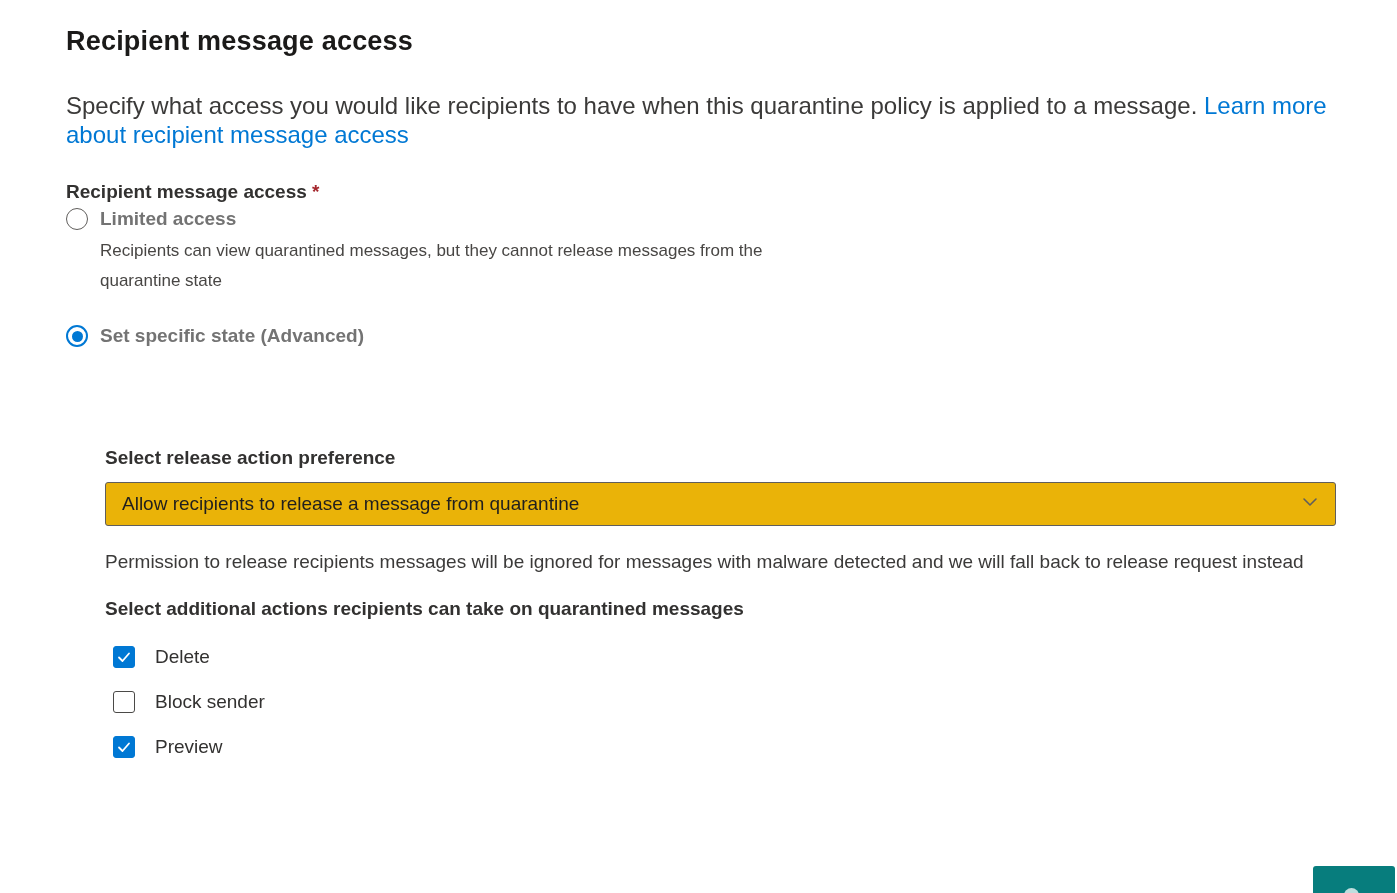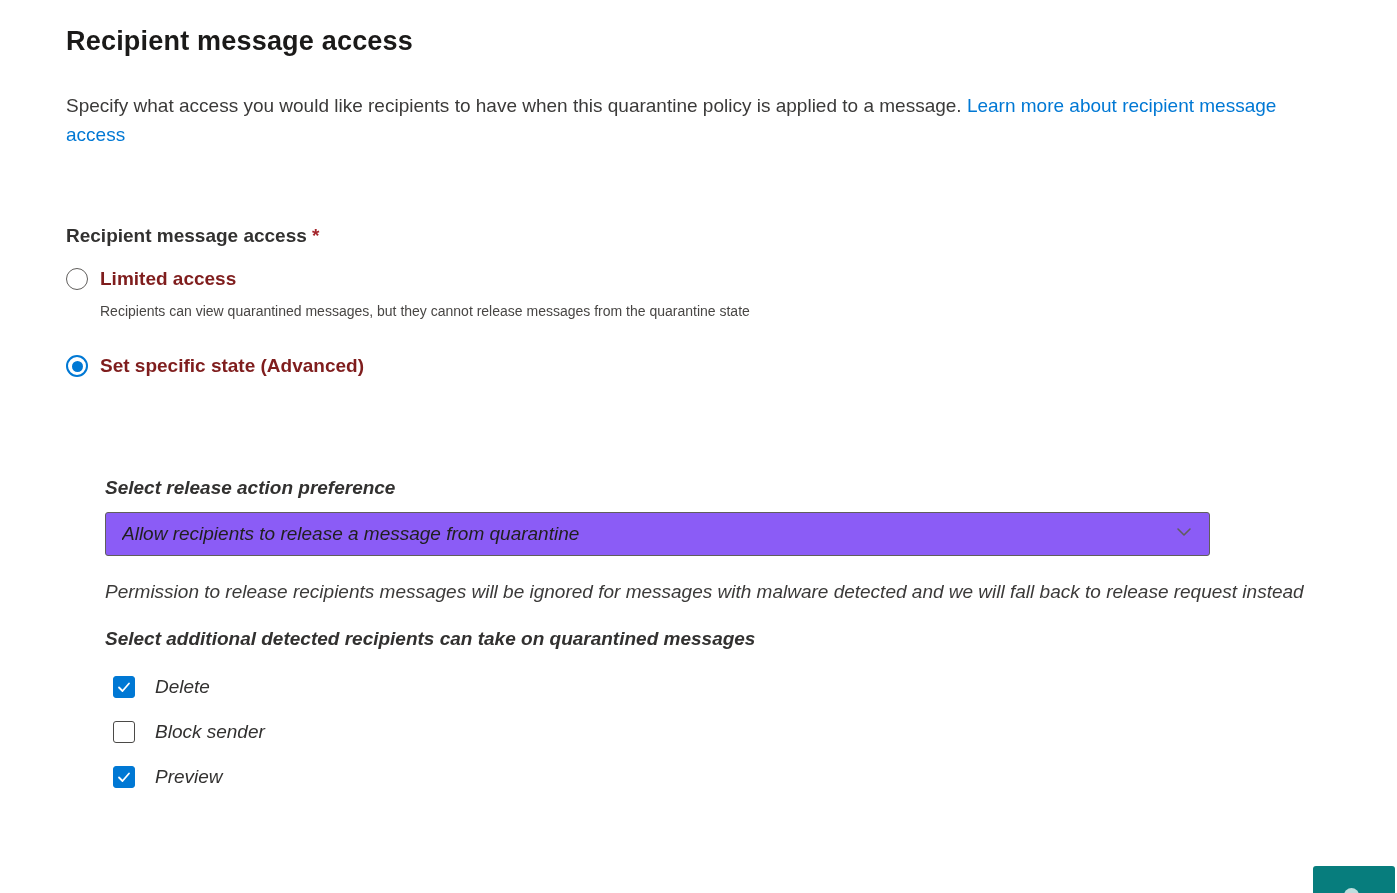--- a/index.html
+++ b/index.html
@@ -15,36 +15,36 @@
     width: 1340px;
   }
   h1.page-title {
     font-size: 27px;
     font-weight: 700;
     color: #1b1a19;
     letter-spacing: 0.2px;
     margin-bottom: 34px;
   }
   p.page-desc {
-    font-size: 19px;
+    font-size: 24px;
     line-height: 29px;
     color: #3b3a39;
     max-width: 1270px;
-    margin-bottom: 76px;
+    margin-bottom: 32px;
   }
   a.link {
     color: #0078d4;
     text-decoration: none;
     cursor: pointer;
   }
   .field-label {
     font-size: 19px;
     font-weight: 600;
     color: #323130;
-    margin-bottom: 20px;
+    margin-bottom: 4px;
   }
   .required {
     color: #a4262c;
     font-weight: 600;
   }
   
   .radio-row {
     display: flex;
     align-items: flex-start;
     margin-bottom: 28px;
@@ -68,52 +68,51 @@
     position: absolute;
     left: 50%; top: 50%;
     width: 11px; height: 11px;
     margin: -5.5px 0 0 -5.5px;
     border-radius: 50%;
     background: #0078d4;
   }
   .radio-label {
     font-size: 19px;
     font-weight: 700;
-    color: #7f1d1d;
+    color: #737373;
     line-height: 24px;
     margin-bottom: 5px;
   }
   .radio-desc {
-    font-size: 14px;
+    font-size: 17px;
     color: #484644;
     line-height: 30px;
     max-width: 710px;
   }
   
   .advanced {
     margin-left: 39px;
     margin-top: 94px;
-    font-style: italic;
   }
   .field-label2 {
     font-size: 19px;
     font-weight: 600;
     color: #323130;
     margin-bottom: 13px;
   }
   .dropdown {
-    width: 1105px;
+    width: 1231px;
     height: 44px;
     border: 1px solid #605e5c;
     border-radius: 3px;
     display: flex;
     align-items: center;
     padding: 0 16px;
     cursor: pointer;
-    background: #8b5cf6;
+    background: #eab308;
   }
   .dropdown-value {
     font-size: 19px;
     color: #201f1e;
     flex: 1 1 auto;
     white-space: nowrap;
     overflow: hidden;
   }
   .chevron {
     flex: 0 0 auto;
@@ -219,21 +218,21 @@
       <span class="dropdown-value">Allow recipients to release a message from quarantine</span>
       <span class="chevron">
         <svg width="18" height="18" viewBox="0 0 18 18">
             <path d="M3 6 L9 12 L15 6" fill="none" stroke="#605e5c" stroke-width="1.6" stroke-linecap="round" stroke-linejoin="round"></path>
           </svg>
       </span>
     </div>
 
     <p class="note">Permission to release recipients messages will be ignored for messages with malware detected and we will fall back to release request instead</p>
 
-    <div class="field-label2">Select additional detected recipients can take on quarantined messages</div>
+    <div class="field-label2">Select additional actions recipients can take on quarantined messages</div>
 
     <div class="checkbox-group">
 
       <div class="checkbox-row">
         <span class="checkbox checked">
           <svg width="14" height="14" viewBox="0 0 14 14">
               <path d="M2 7.5 L5.5 11 L12 3.5" fill="none" stroke="#ffffff" stroke-width="1.8" stroke-linecap="round" stroke-linejoin="round"></path>
             </svg>
         </span>
         <span class="checkbox-label">Delete</span>

